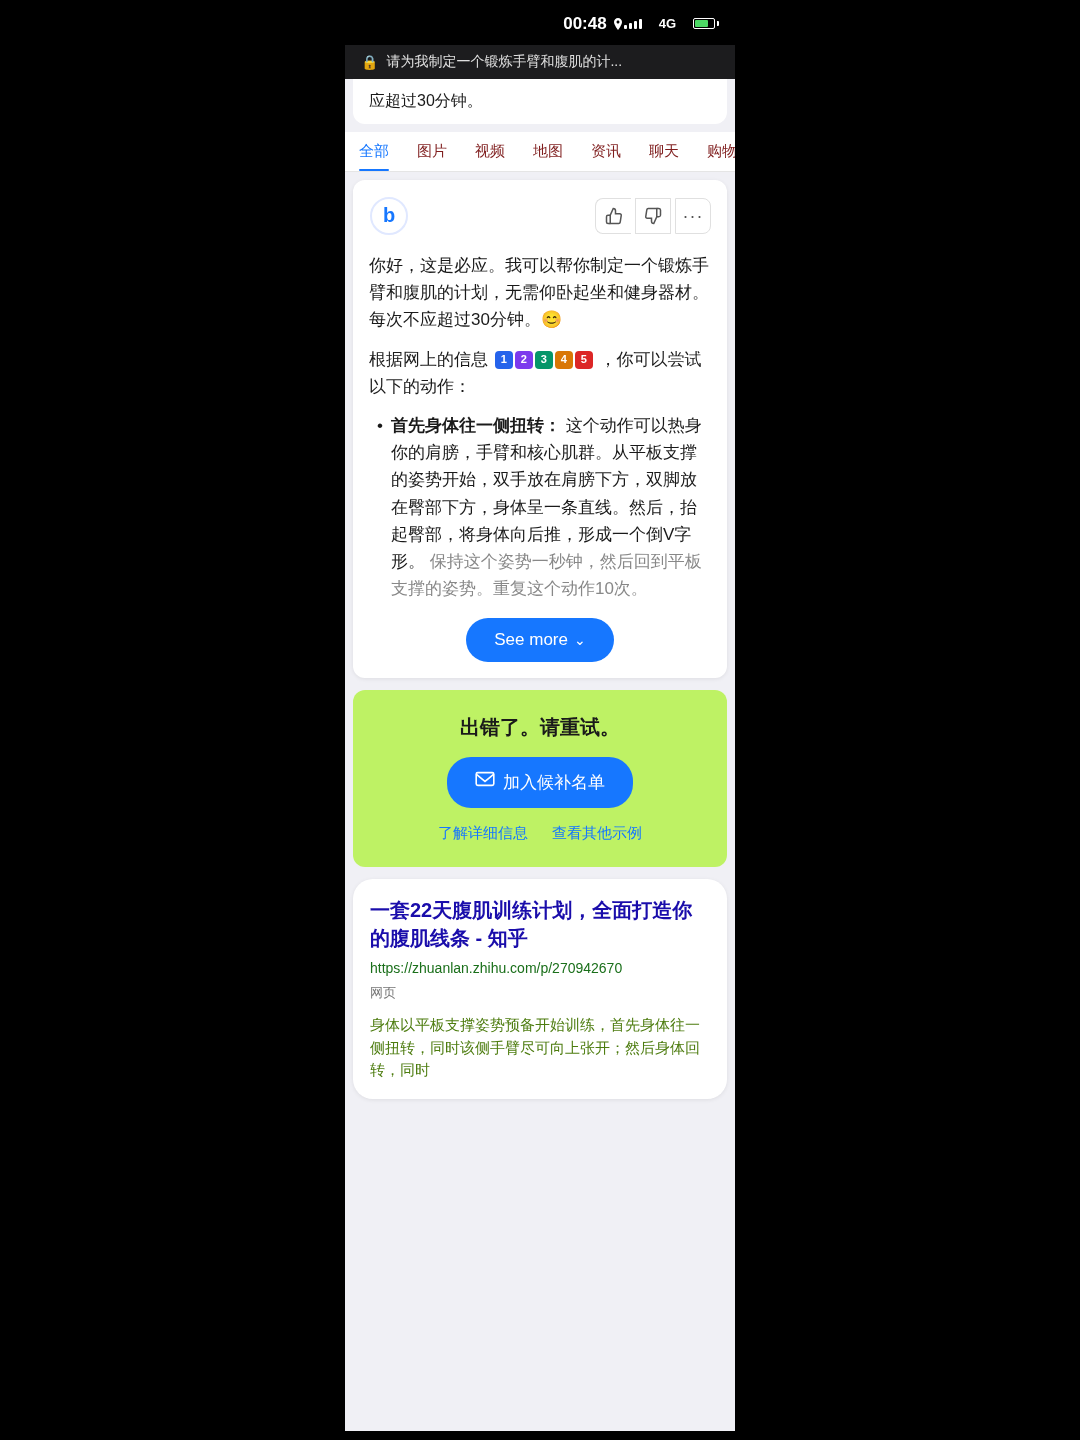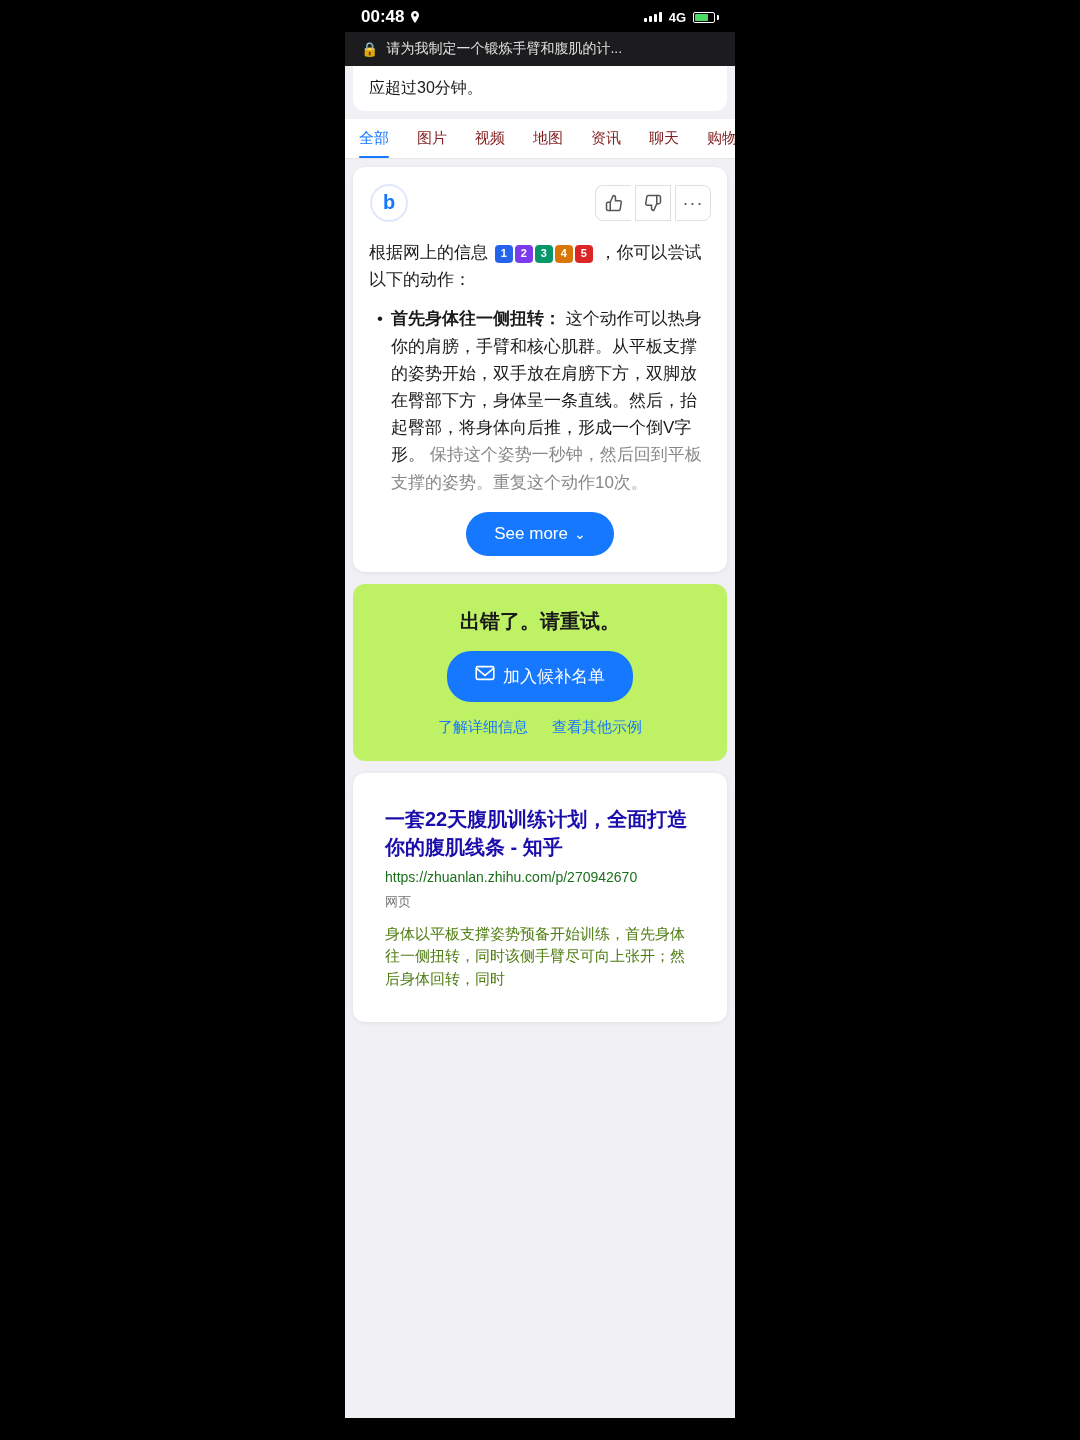--- a/index.html
+++ b/index.html
@@ -11,36 +11,36 @@
       width: 390px;
       margin: 0 auto;
       overflow-x: hidden;
     }
 
     
     .status-bar {
       background: #000;
       color: #fff;
       display: flex;
-      justify-content: space-between;
+      justify-content: flex-end;
       align-items: center;
       padding: 6px 16px 4px;
-      height: 32px;
+      height: 45px;
     }
     .status-time {
       font-size: 17px;
       font-weight: 600;
       display: flex;
       align-items: center;
       gap: 5px;
     }
     .status-right {
       display: flex;
       align-items: center;
-      gap: 7px;
+      gap: 17px;
       font-size: 13px;
     }
     .signal-bars {
       display: flex;
       align-items: flex-end;
       gap: 2px;
     }
     .signal-bar {
       background: #fff;
       width: 3px;
@@ -301,22 +301,22 @@
       color: #1677ff;
       font-size: 15px;
       text-decoration: none;
       cursor: pointer;
     }
 
     
     .article-card {
       background: #fff;
       margin: 8px 8px;
-      border-radius: 12px;
-      padding: 32px;
+      border-radius: 20px;
+      padding: 17px;
       box-shadow: 0 1px 4px rgba(0,0,0,0.08);
     }
     .article-title {
       font-size: 20px;
       font-weight: 700;
       color: #1a0dab;
       line-height: 1.4;
       margin-bottom: 8px;
     }
     .article-url {
@@ -410,20 +410,23 @@
           </svg>
         </button>
         <button class="action-btn last">
           <span style="font-size:18px;color:#555;letter-spacing:1px">···</span>
         </button>
       </div>
     </div>
 
     <div class="card-body">
       <p>
+        <span>你好，这是必应。我可以帮你制定一个锻炼手臂和腹肌的计划，无需仰卧起坐和健身器材。每次不应超过30分钟。😊</span>
+      </p>
+      <p>
         <span>根据网上的信息</span>
         <span class="citation-nums">
           <span class="citation-num cn1">1</span>
           <span class="citation-num cn2">2</span>
           <span class="citation-num cn3">3</span>
           <span class="citation-num cn4">4</span>
           <span class="citation-num cn5">5</span>
         </span>
         <span>，你可以尝试以下的动作：</span>
       </p>

